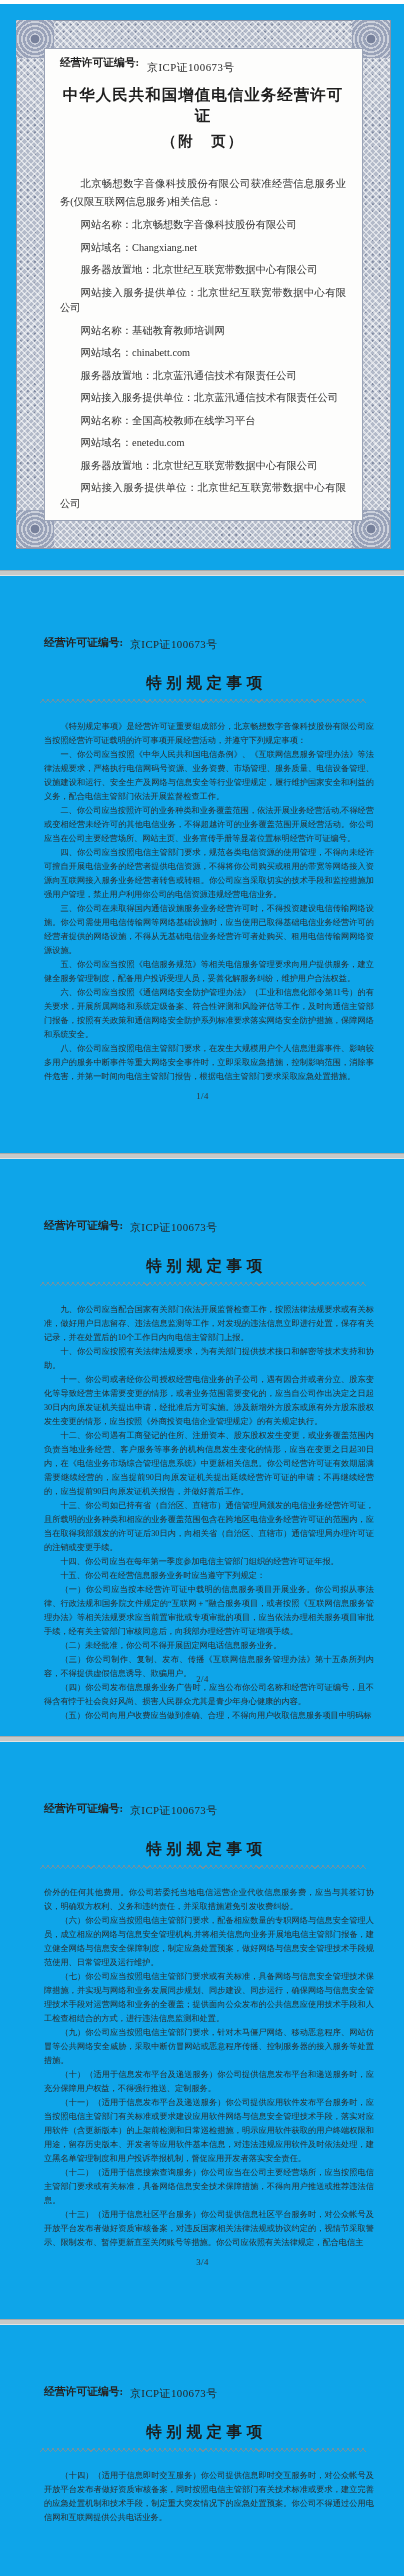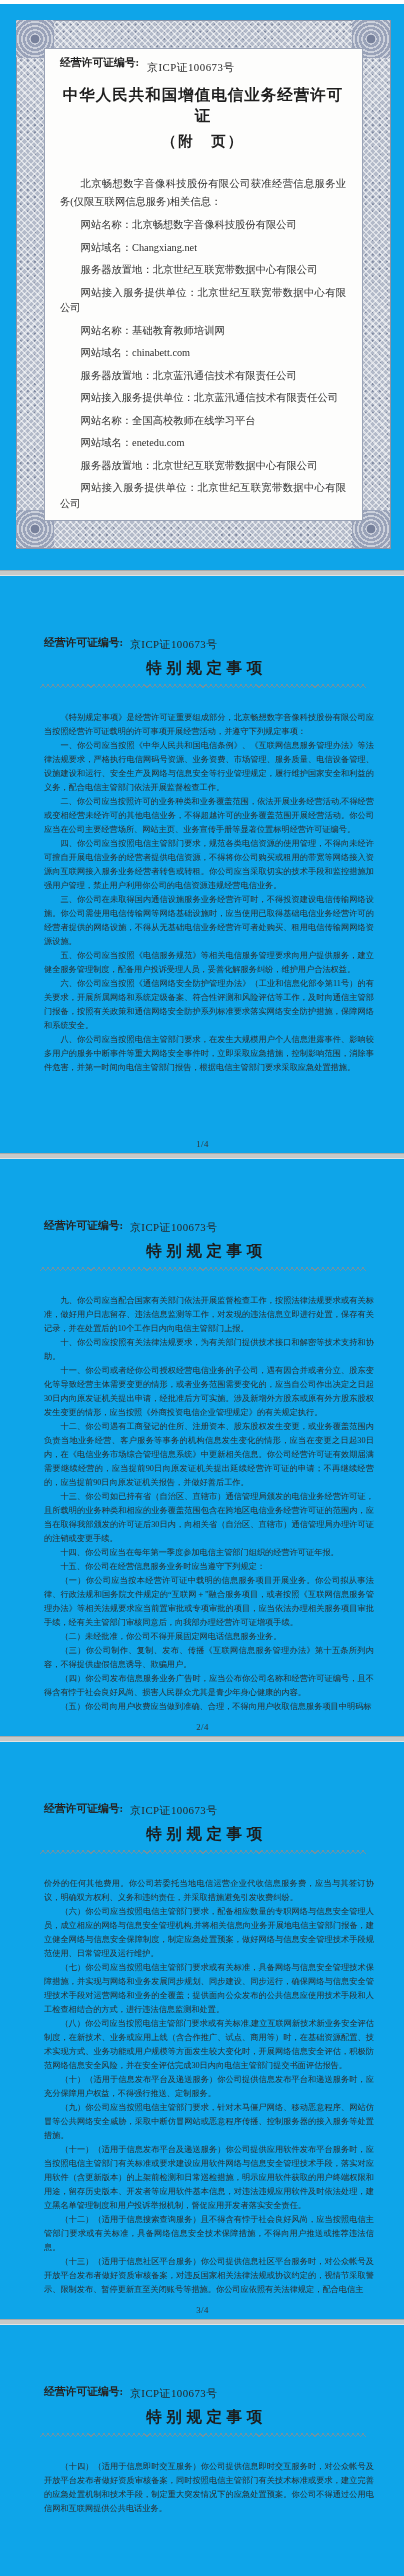--- a/index.html
+++ b/index.html
@@ -70,37 +70,37 @@
 
   
   .prov-page{height:577px;}
   .prov-page.last{height:552px;}
   .prov-header{margin:60px 0 0 44px;font-size:10.8px;font-weight:700;color:#262626;}
   .prov-header .lic-no{
     display:inline-block;font-weight:400;margin-left:4.1px;
     transform:translateY(2.1px);letter-spacing:0.5px;
   }
   .prov-title{
-    margin:8px 0 0 0;text-align:center;
+    margin:23px 0 0 0;text-align:center;
     font-size:15.5px;font-weight:700;letter-spacing:4.6px;color:#1d1d1d;padding-left:8px;
   }
   .wave{
     width:326px;height:4.1px;margin:4.6px auto 0 auto;opacity:.75;
     background-image:
       repeating-linear-gradient(45deg,#8e8e8e 0 0.8px,rgba(0,0,0,0) 0.8px 3.6px),
       repeating-linear-gradient(-45deg,#8e8e8e 0 0.8px,rgba(0,0,0,0) 0.8px 3.6px);
   }
-  .prov-body{margin:23px 31px 0 44px;}
+  .prov-body{margin:17px 31px 0 44px;}
   .prov-body .par{
     margin:0;font-size:8.2px;line-height:14px;
     text-align:justify;text-indent:2em;color:#2b2b2b;
   }
   .prov-body .par.cont{text-indent:0;}
   .page-num{
-    position:absolute;top:563px;left:0;right:0;
+    position:absolute;top:515px;left:0;right:0;
     text-align:center;font-size:8.8px;color:#333;letter-spacing:0.5px;
   }
 </style>
 </head>
 <body>
 
 <div class="canvas">
 
   <section class="page cert-page">
     <div class="cert-frame">
@@ -188,25 +188,24 @@
     <div class="prov-header">
       <span>经营许可证编号:</span>
       <span class="lic-no">京ICP证100673号</span>
     </div>
     <h2 class="prov-title">特别规定事项</h2>
     <div class="wave"></div>
     <div class="prov-body">
         <p class="par cont">价外的任何其他费用。你公司若委托当地电信运营企业代收信息服务费，应当与其签订协议，明确双方权利、义务和违约责任，并采取措施避免引发收费纠纷。</p>
         <p class="par">（六）你公司应当按照电信主管部门要求，配备相应数量的专职网络与信息安全管理人员，成立相应的网络与信息安全管理机构,并将相关信息向业务开展地电信主管部门报备，建立健全网络与信息安全保障制度，制定应急处置预案，做好网络与信息安全管理技术手段规范使用、日常管理及运行维护。</p>
         <p class="par">（七）你公司应当按照电信主管部门要求或有关标准，具备网络与信息安全管理技术保障措施，并实现与网络和业务发展同步规划、同步建设、同步运行，确保网络与信息安全管理技术手段对运营网络和业务的全覆盖；提供面向公众发布的公共信息应使用技术手段和人工检查相结合的方式，进行违法信息监测和处置。</p>
-        <p class="par">（八）你公司应当按照电信主管部门要求或有关标准,建立互联网新技术新业务安全评估制度，在新技术、业务或应用上线（含合作推广、试点、商用等）时，在基础资源配置、技术实现方式、业务功能或用户规模等方面发生较大变化时，开展网络信息安全评估，积极防范网络信息安全风险，并在安全评估完成30日内向电信主管部门提交书面评估报告。</p>
+        <p class="par">（九）你公司应当按照电信主管部门要求，针对木马僵尸网络、移动恶意程序、网站仿冒等公共网络安全威胁，采取中断仿冒网站或恶意程序传播、控制服务器的接入服务等处置措施。</p>
         <p class="par">（十）（适用于信息发布平台及递送服务）你公司提供信息发布平台和递送服务时，应充分保障用户权益，不得强行推送、定制服务。</p>
-        <p class="par">（九）你公司应当按照电信主管部门要求，针对木马僵尸网络、移动恶意程序、网站仿冒等公共网络安全威胁，采取中断仿冒网站或恶意程序传播、控制服务器的接入服务等处置措施。</p>
         <p class="par">（十一）（适用于信息发布平台及递送服务）你公司提供应用软件发布平台服务时，应当按照电信主管部门有关标准或要求建设应用软件网络与信息安全管理技术手段，落实对应用软件（含更新版本）的上架前检测和日常巡检措施，明示应用软件获取的用户终端权限和用途，留存历史版本、开发者等应用软件基本信息，对违法违规应用软件及时依法处理，建立黑名单管理制度和用户投诉举报机制，督促应用开发者落实安全责任。</p>
-        <p class="par">（十二）（适用于信息搜索查询服务）且不得含有悖于社会良好风尚，应当按照电信主管部门要求或有关标准，具备网络信息安全技术保障措施，不得向用户推送或推荐违法信息。</p>
+        <p class="par">（十二）（适用于信息搜索查询服务）你公司应当在公司主要经营场所，应当按照电信主管部门要求或有关标准，具备网络信息安全技术保障措施，不得向用户推送或推荐违法信息。</p>
         <p class="par">（十三）（适用于信息社区平台服务）你公司提供信息社区平台服务时，对公众帐号及开放平台发布者做好资质审核备案，对违反国家相关法律法规或协议约定的，视情节采取警示、限制发布、暂停更新直至关闭账号等措施。你公司应依照有关法律规定，配合电信主</p>
       </div>
     <div class="page-num">3/4</div>
   </section>
 
   <div class="page-divider"></div>
 
   <section class="page prov-page last">
     <div class="prov-header">
       <span>经营许可证编号:</span>

